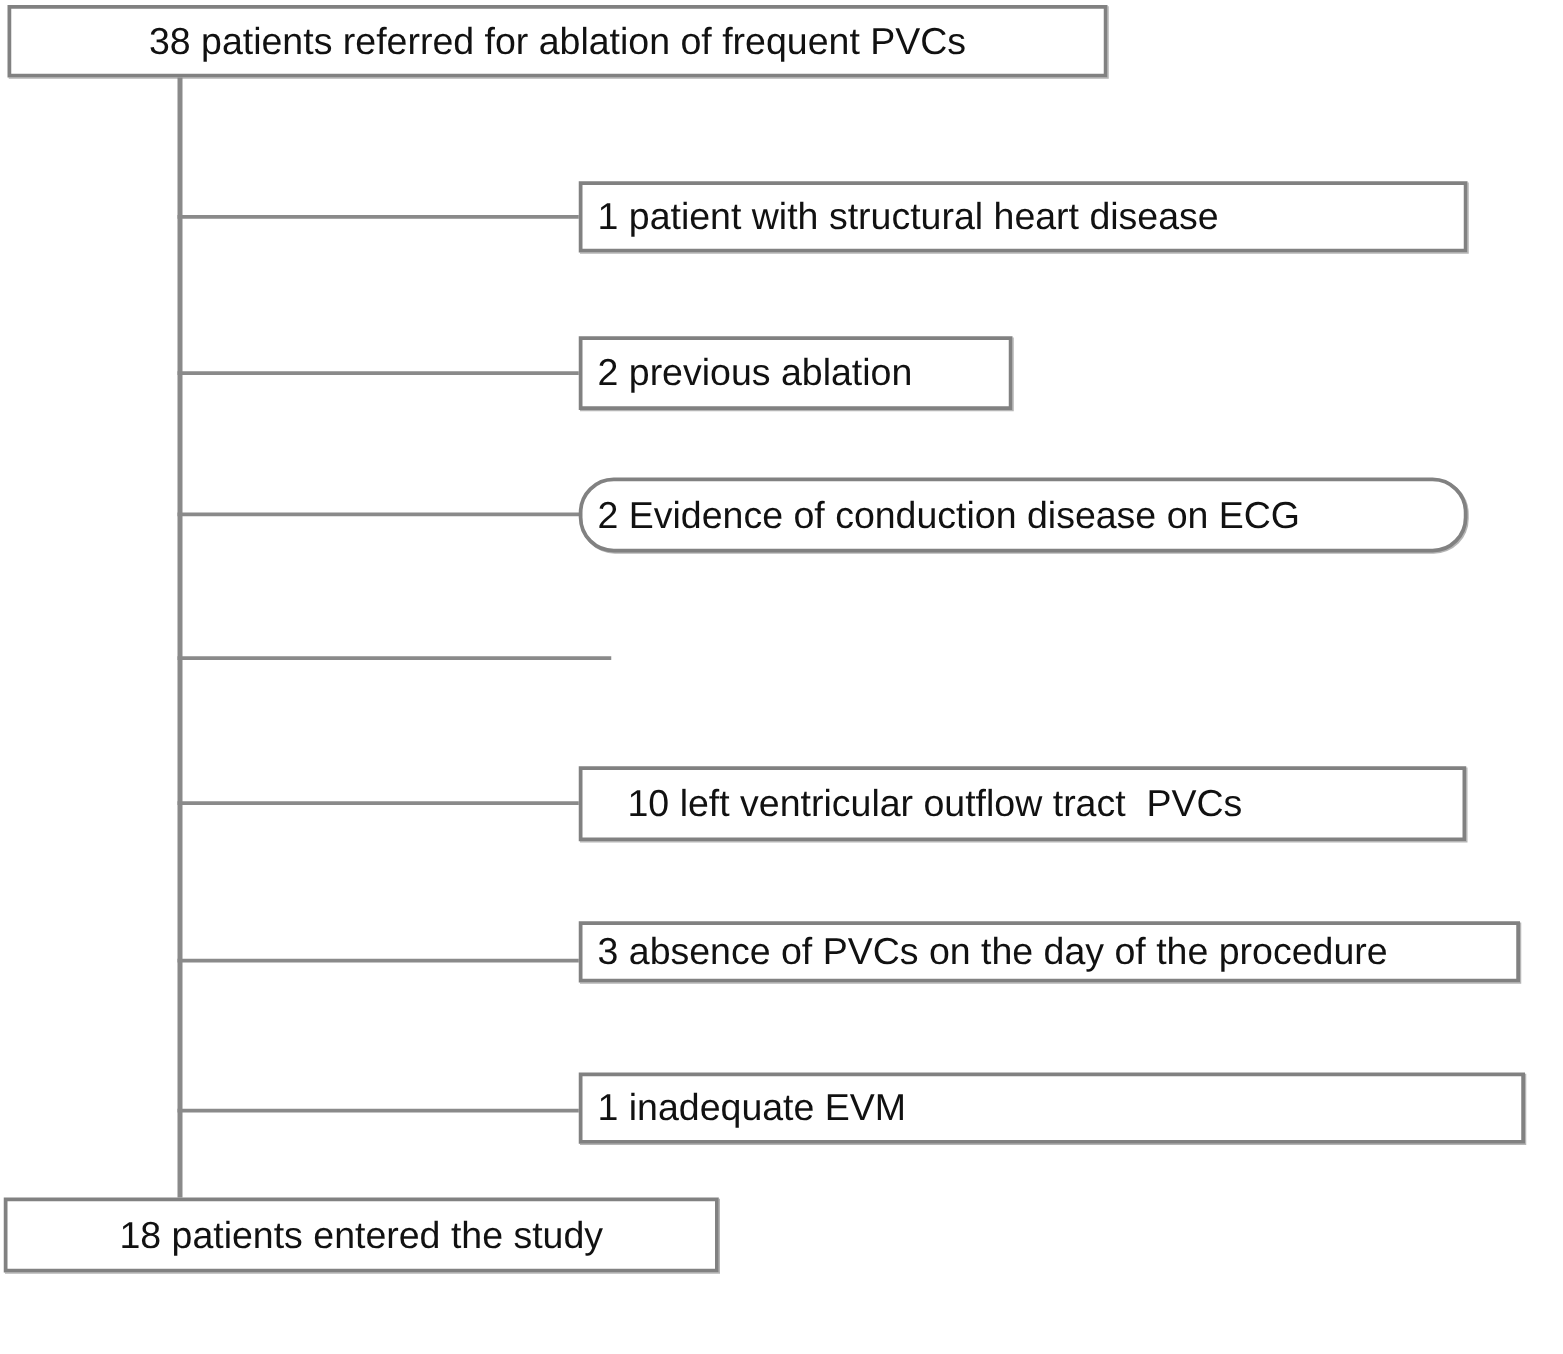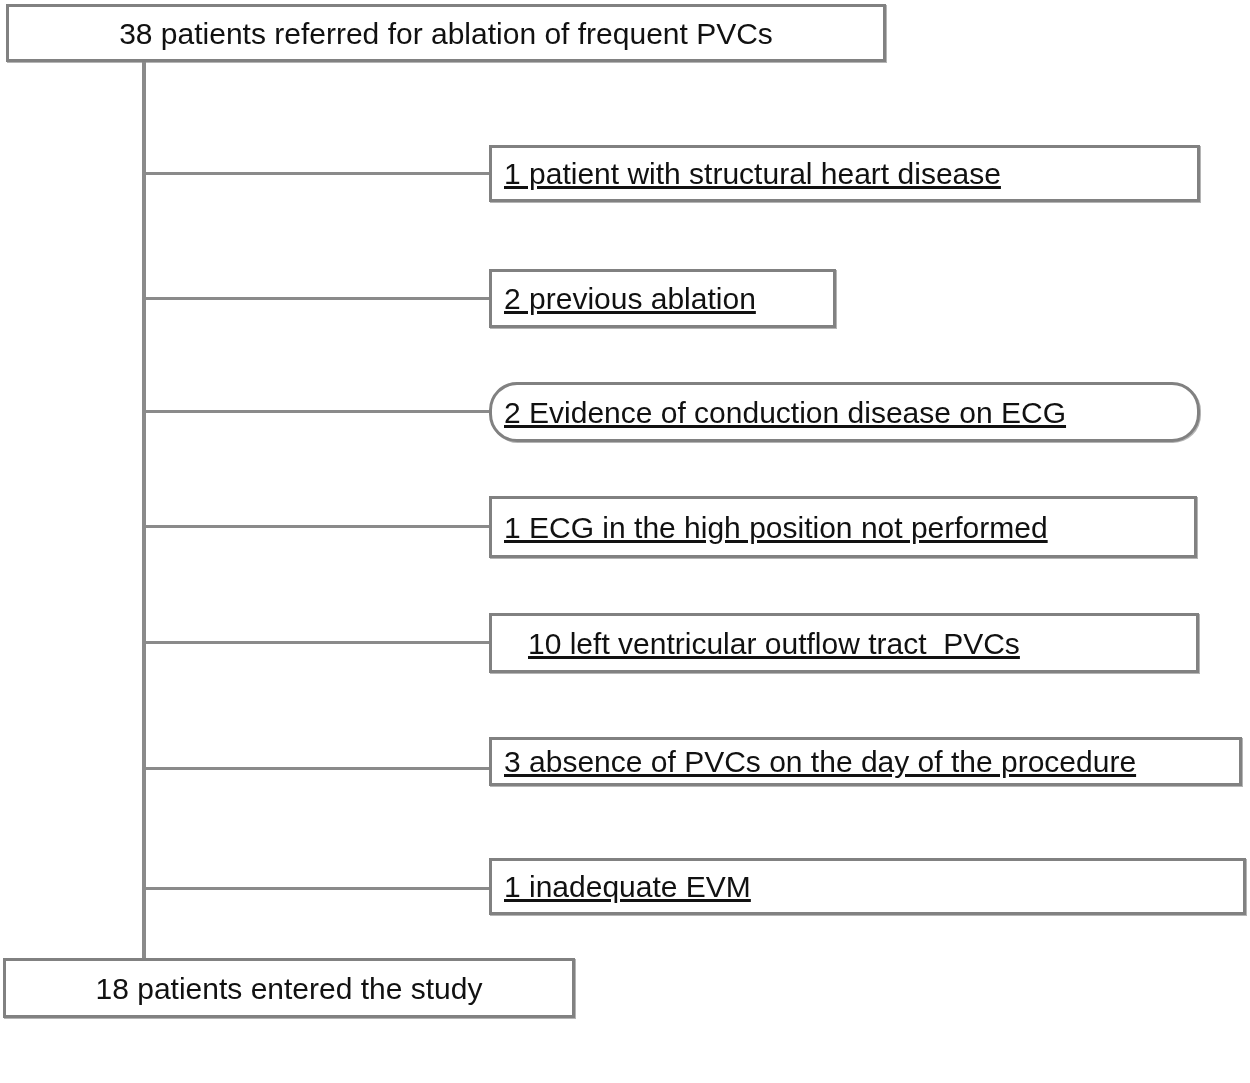--- a/index.html
+++ b/index.html
@@ -49,21 +49,21 @@
   
   .connector  { left: 142px; width: 347px; }
   #c0 { top: 172px; }
   #c1 { top: 297px; }
   #c2 { top: 410px; }
   #c3 { top: 525px; }
   #c4 { top: 641px; }
   #c5 { top: 767px; }
   #c6 { top: 887px; }
   
-  .excl { left: 489px; text-decoration: underline; }
+  .excl { left: 463px; }
   #b0 { top: 145px; width: 711px; height: 57px; }
   #b1 { top: 269px; width: 347px; height: 59px; align-items: center; }
   #b2 { top: 382px; width: 711px; height: 60px; border-radius: 28px; }
   #b3 { top: 496px; width: 708px; height: 62px; }
   #b4 { top: 613px; width: 710px; height: 60px; padding-left: 36px; }
   #b5 { top: 737px; width: 753px; height: 49px; }
   #b6 { top: 858px; width: 757px; height: 57px; }
   
   #bottom-box { left: 3px; top: 958px; width: 572px; height: 60px; }
 </style>
@@ -88,23 +88,20 @@
 
   <div class="box lefted excl" id="b0">
     <span>1 patient with structural heart disease</span>
   </div>
   <div class="box lefted excl" id="b1">
     <span>2 previous ablation</span>
   </div>
   <div class="box lefted excl" id="b2">
     <span>2 Evidence of conduction disease on ECG</span>
   </div>
-  <div class="box lefted excl" id="b3">
-    <span>1 ECG in the high position not performed</span>
-  </div>
   <div class="box lefted excl" id="b4">
     <span>10 left ventricular outflow tract  PVCs</span>
   </div>
   <div class="box lefted excl" id="b5">
     <span>3 absence of PVCs on the day of the procedure</span>
   </div>
   <div class="box lefted excl" id="b6">
     <span>1 inadequate EVM</span>
   </div>
 

